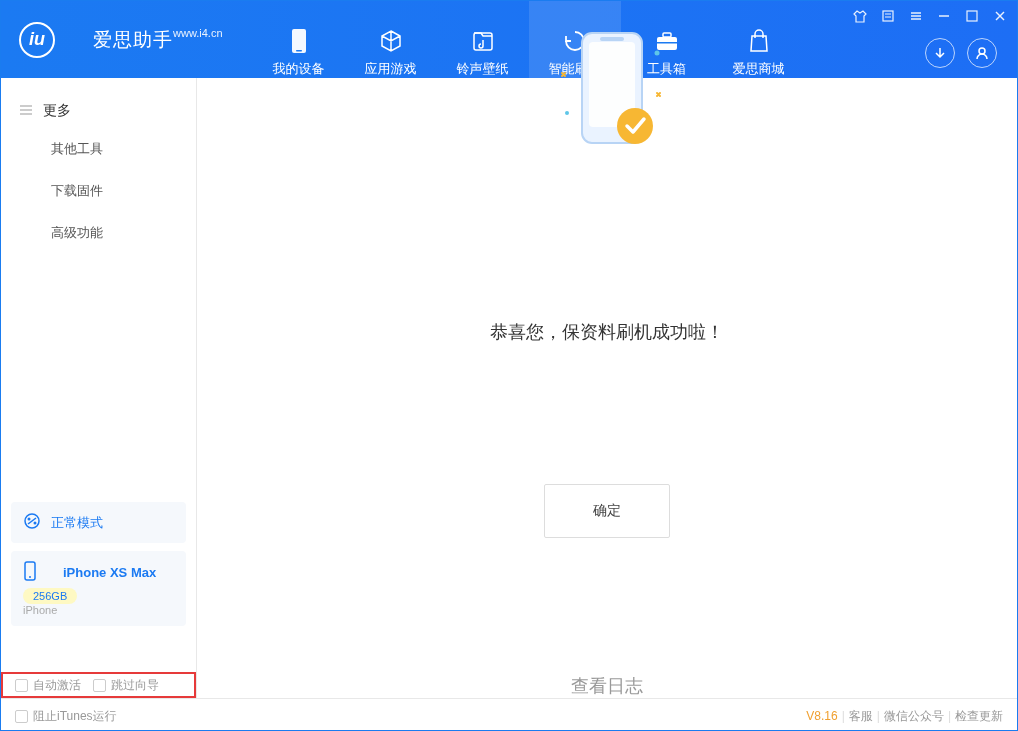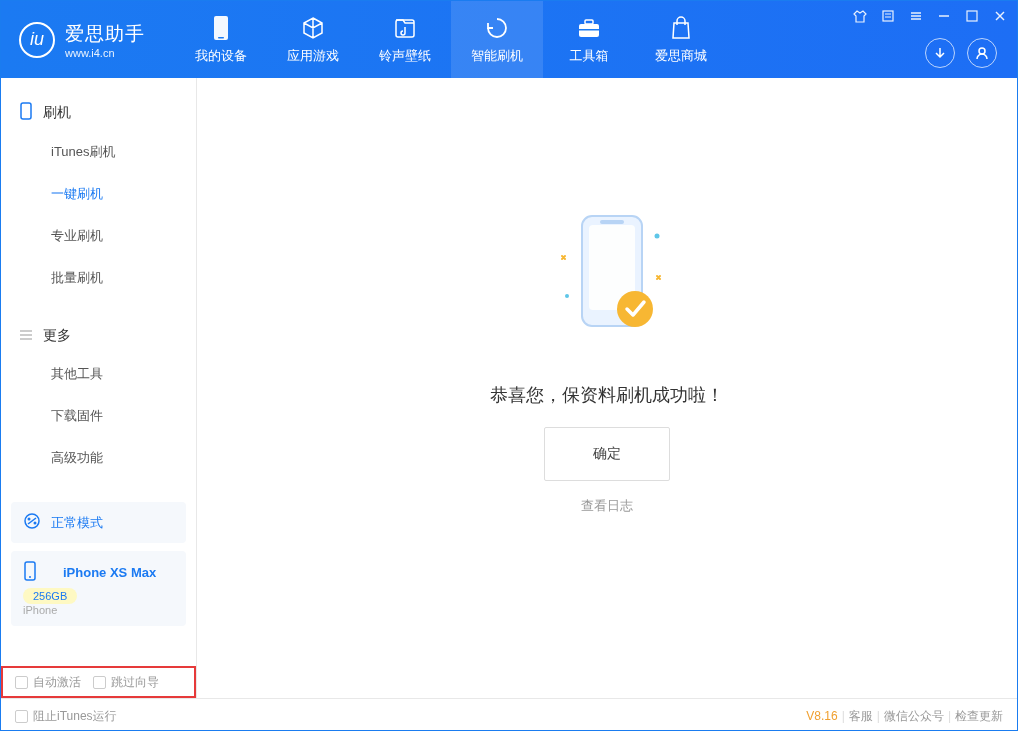--- a/index.html
+++ b/index.html
@@ -1,49 +1,49 @@
 <!DOCTYPE html>
 <html><head>
 <meta charset="utf-8">
 <style>
 * { margin: 0; padding: 0; box-sizing: border-box; font-family: "Microsoft YaHei", Arial, sans-serif; }
 body { background: #fff; width: 1018px; height: 731px; overflow: hidden; border: 1px solid #1a7cf0; }
 .header { height: 77px; background: linear-gradient(to right, #1b7af2, #1d6ef5); display: flex; align-items: center; color: #fff; position: relative; }
 .logo-section { display: flex; align-items: center; padding: 0 18px; gap: 10px; }
-.logo-circle { width: 36px; height: 36px; border: 2px solid #fff; border-radius: 50%; display: flex; align-items: center; justify-content: center; font-weight: normal; font-style: italic; font-size: 18px; }
-.logo-text { display: flex; flex-direction: column; }
+.logo-circle { width: 36px; height: 36px; border: 2px solid #fff; border-radius: 50%; display: flex; align-items: center; justify-content: center; font-weight: bold; font-style: italic; font-size: 18px; }
+.logo-text { display: flex; flex-direction: row; margin-left: 28px; }
 .logo-title { font-size: 19px; font-weight: 500; letter-spacing: 1px; }
 .logo-url { font-size: 11px; opacity: 0.9; }
 .nav-tabs { display: flex; height: 100%; margin-left: 12px; }
-.nav-tab { width: 92px; display: flex; flex-direction: column; align-items: center; justify-content: center; gap: 6px; font-size: 13px; cursor: pointer; }
+.nav-tab { width: 92px; display: flex; flex-direction: column; align-items: center; justify-content: flex-end; gap: 6px; font-size: 13px; cursor: pointer; }
 .nav-tab.active { background: rgba(255,255,255,0.12); }
 .nav-icon { width: 26px; height: 26px; display: flex; align-items: center; justify-content: center; }
 .title-right { position: absolute; right: 8px; top: 6px; display: flex; gap: 10px; align-items: center; }
 .title-btn { width: 18px; height: 18px; display: flex; align-items: center; justify-content: center; cursor: pointer; color: #fff; opacity: 0.9; }
 .header-actions { position: absolute; right: 20px; bottom: 10px; display: flex; gap: 12px; }
 .action-circle { width: 30px; height: 30px; border: 1.5px solid rgba(255,255,255,0.7); border-radius: 50%; display: flex; align-items: center; justify-content: center; cursor: pointer; color: #fff; }
 .body-area { display: flex; height: 620px; }
 .sidebar { width: 196px; border-right: 1px solid #e8e8e8; position: relative; }
 .side-section { padding: 16px 0 4px 0; }
 .side-header { display: flex; align-items: center; gap: 10px; padding: 8px 18px; font-size: 14px; color: #333; }
 .side-item { padding: 12px 18px 12px 50px; font-size: 13px; color: #555; cursor: pointer; }
 .side-item.active { color: #1b7af2; }
 .side-devices { position: absolute; bottom: 72px; left: 10px; right: 10px; }
 .dev-card { background: #f5f8fc; border-radius: 4px; padding: 10px 12px; margin-bottom: 8px; display: flex; align-items: center; gap: 10px; cursor: pointer; color: #1b7af2; font-size: 13px; }
 .dev-card2 { background: #f5f8fc; border-radius: 4px; padding: 10px 12px; font-size: 13px; color: #1b7af2; }
 .dev-badge { display: inline-block; background: #fef9c3; color: #1b7af2; border-radius: 10px; font-size: 11px; padding: 2px 10px; margin-top: 4px; }
 .dev-sub { color: #aaa; font-size: 11px; }
-.side-options { position: absolute; bottom: 0; left: 0; right: 0; height: 32px; display: flex; align-items: center; gap: 12px; padding: 0 12px; border: 2px solid #e63a3a; }
+.side-options { position: absolute; bottom: 0; left: 0; right: 0; height: 26px; display: flex; align-items: center; gap: 12px; padding: 0 12px; border: 2px solid #e63a3a; }
 .chk { display: flex; align-items: center; gap: 5px; font-size: 12px; color: #999; cursor: pointer; }
 .chk-box { width: 13px; height: 13px; border: 1px solid #ccc; border-radius: 2px; }
-.main { flex: 1; position: relative; display: flex; flex-direction: column; align-items: center; justify-content: center; }
+.main { flex: 1; position: relative; display: flex; flex-direction: column; align-items: center; justify-content: space-between; }
 .success-illustration { margin-top: -60px; }
 .success-title { font-size: 18px; color: #333; margin-top: 28px; }
 .confirm-btn { margin-top: 20px; border: 1px solid #ddd; background: #fff; padding: 17px 48px; font-size: 14px; color: #444; cursor: pointer; border-radius: 2px; }
-.view-log { margin-top: 16px; font-size: 13px; color: #999; cursor: pointer; }
+.view-log { margin-top: 16px; font-size: 18px; color: #999; cursor: pointer; }
 .footer { height: 35px; border-top: 1px solid #e8e8e8; display: flex; align-items: center; padding: 0 14px; font-size: 12px; color: #999; justify-content: space-between; }
 .footer-left { display: flex; align-items: center; gap: 6px; }
 .footer-right { display: flex; align-items: center; gap: 4px; }
 .footer-link { color: #999; cursor: pointer; }
 .footer-ver { color: #f0a030; }
 .divider { color: #ddd; }
 </style>
 </head>
 <body>
 
@@ -159,32 +159,20 @@
         <svg width="16" height="16" viewBox="0 0 16 16">
           <circle cx="8" cy="6" r="3" fill="none" stroke="#fff" stroke-width="1.5"></circle>
           <path d="M3 14 A5 5 0 0 1 13 14" fill="none" stroke="#fff" stroke-width="1.5"></path>
         </svg>
       </div>
   </div>
 </div>
 
 <div class="body-area">
   <div class="sidebar">
-    <div class="side-section">
-      <div class="side-header">
-        <span><svg width="14" height="18" viewBox="0 0 14 18">
-              <rect x="2" y="1" width="10" height="16" rx="2" fill="none" stroke="#1b7af2" stroke-width="1.5"></rect>
-            </svg></span>
-        <span>刷机</span>
-      </div>
-      <div class="side-item">iTunes刷机</div>
-      <div class="side-item active">一键刷机</div>
-      <div class="side-item">专业刷机</div>
-      <div class="side-item">批量刷机</div>
-    </div>
     <div class="side-section">
       <div class="side-header">
         <span><svg width="14" height="14" viewBox="0 0 14 14">
               <line x1="1" y1="3" x2="13" y2="3" stroke="#bbb" stroke-width="1.5"></line>
               <line x1="1" y1="7" x2="13" y2="7" stroke="#bbb" stroke-width="1.5"></line>
               <line x1="1" y1="11" x2="13" y2="11" stroke="#bbb" stroke-width="1.5"></line>
             </svg></span>
         <span>更多</span>
       </div>
       <div class="side-item">其他工具</div>

